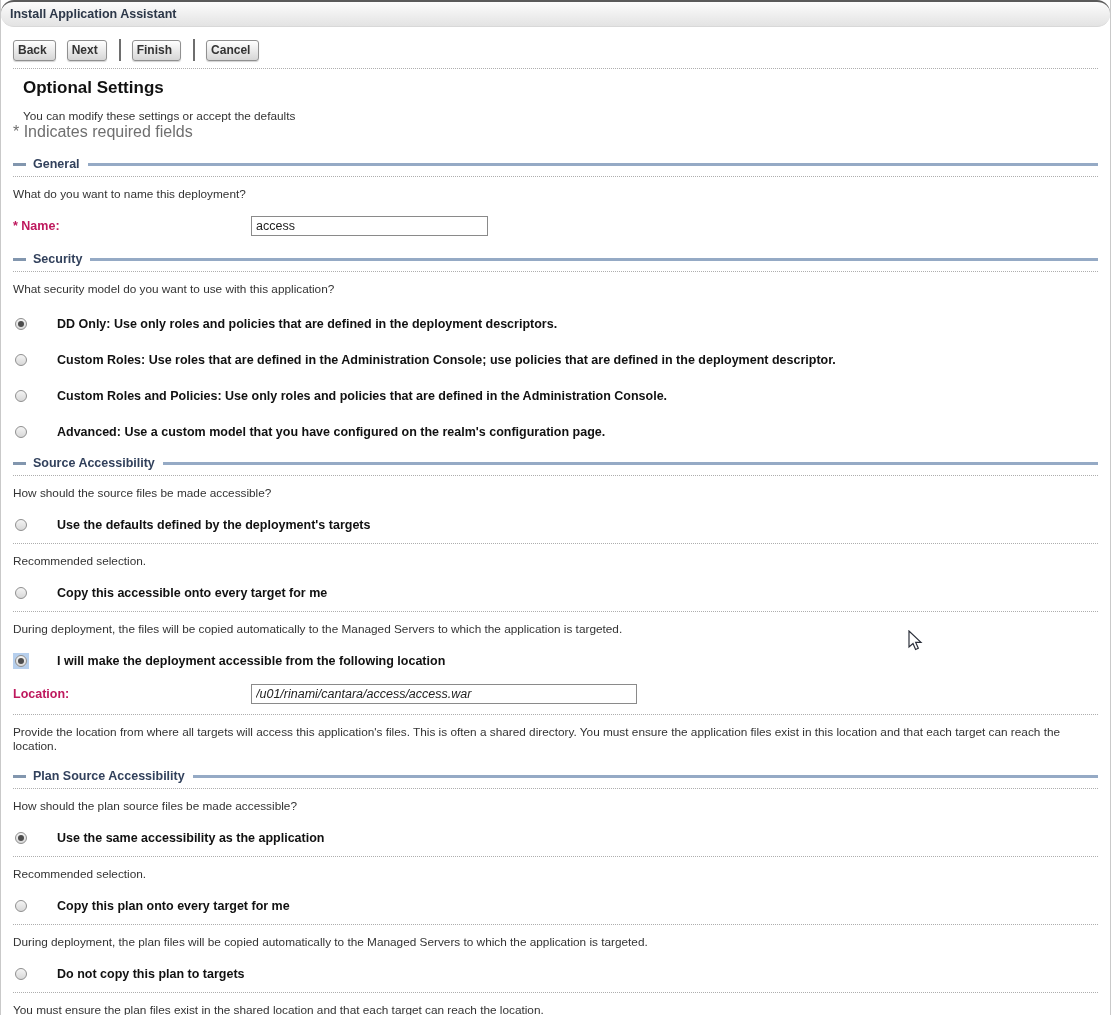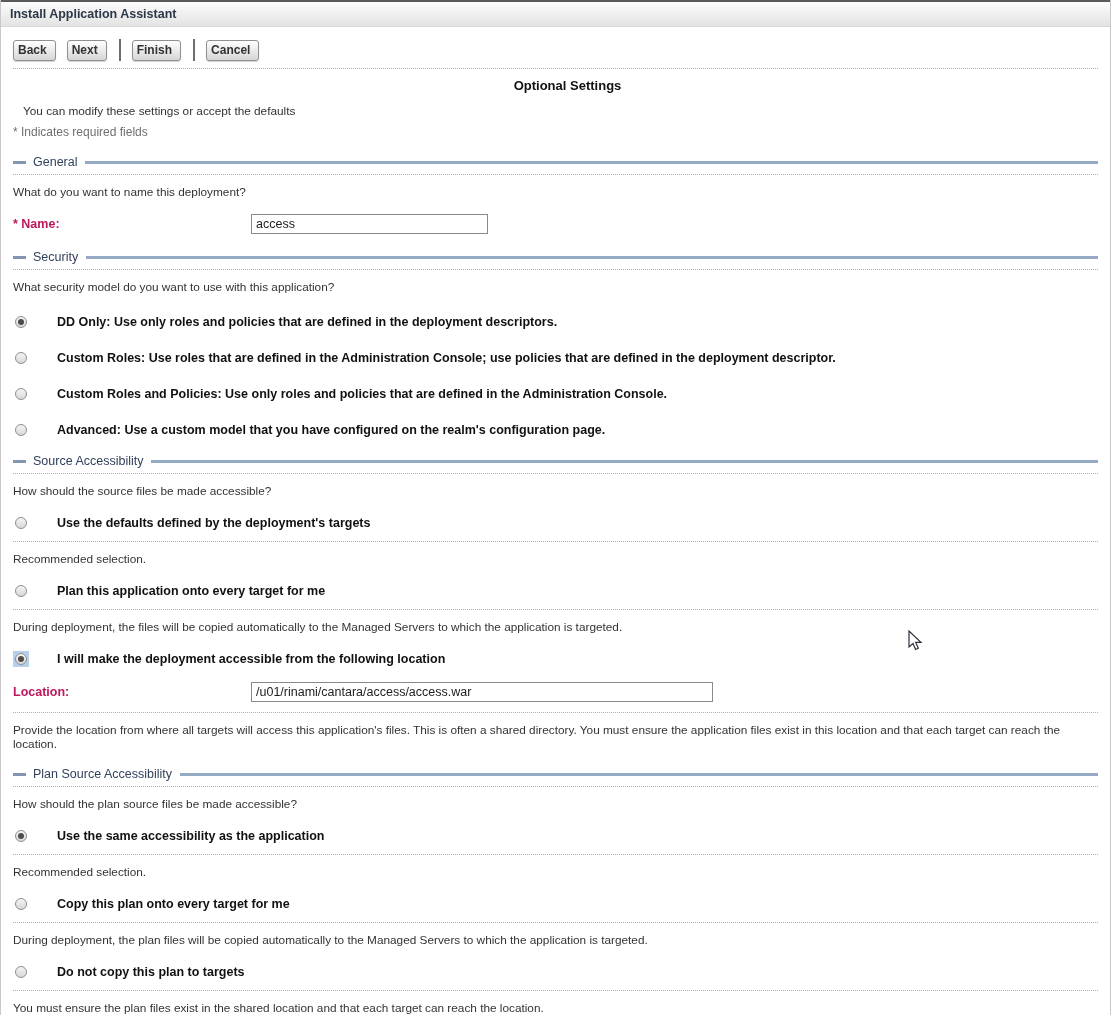--- a/index.html
+++ b/index.html
@@ -20,20 +20,21 @@
     background: #ffffff;
   }
   .titlebar {
     border-top: 2px solid #5a5a5a;
     border-bottom: 1px solid #d8d8d8;
     background: linear-gradient(#fcfcfc, #e3e3e3);
     padding: 5px 10px 5px 9px;
     font-weight: bold;
     font-size: 12.5px;
     color: #2c3748;
+    border-radius: 13px;
   }
   .content { padding: 0 12px 8px 12px; }
 
   .btn-row { display:flex; align-items:center; margin-top:12px; }
   .btn {
     font-family: inherit;
     background: linear-gradient(#ffffff, #d6d6d6);
     border: 1px solid #909090;
     border-radius: 3px;
     padding: 2px 8px 3px 4px;
@@ -42,27 +43,27 @@
     color: #333333;
     margin-right: 11px;
     box-shadow: 0 1px 1px rgba(0,0,0,0.18);
     cursor: pointer;
   }
   .btn-sep { width:2px; height:22px; background:#6e6e6e; margin:0 11px 0 1px; }
 
   .dotted { border-top: 1px dotted #aeaeae; height:0; }
   .mt7 { margin-top:7px; } .mt5 { margin-top:5px; } .mt10 { margin-top:10px; }
 
-  .h-opt { font-weight:bold; color:#111111; font-size:13px; margin:9px 0 0 24px;text-align:center; }
+  .h-opt { font-weight:bold; color:#111111; font-size:17px; margin:9px 0 0 10px; }
   .sub   { margin:11px 0 0 10px; color:#333333; font-size:11.8px; }
-  .req   { margin-top:7px; color:#6f6f6f; font-size:12px; }
+  .req   { color:#6f6f6f; font-size:16px; }
 
   .section-h { display:flex; align-items:center; margin-top:16px; }
   .section-h .dash { width:13px; height:3px; background:#8296ae; margin-right:7px; flex:0 0 auto; }
-  .section-h .stitle { font-weight:normal; color:#32415c; font-size:12.5px; margin-right:8px; white-space:nowrap; }
+  .section-h .stitle { font-weight:bold; color:#32415c; font-size:12.5px; margin-right:8px; white-space:nowrap; }
   .section-h .line { flex:1; height:3px; background:#95aac5; }
 
   .q { margin-top:10px; font-size:11.8px; color:#333333; }
   .note { margin-top:10px; font-size:11.8px; color:#333333; }
 
   .opt { display:flex; align-items:center; margin-top:17px; }
   .opt.sec-opt { margin-top:20px; }
   .radio-box { width:16px; height:16px; display:flex; align-items:center; justify-content:center; margin-right:6px; flex:0 0 auto; }
   .radio-box.focused { background:#b6cfed; }
   .radio {
@@ -82,21 +83,21 @@
   input.txt {
     font-family: inherit;
     border:1px solid #8a8a8a;
     height:20px;
     font-size:12.5px;
     color:#222222;
     padding:1px 4px;
     background:#ffffff;
   }
   .w-name { width:237px; }
-  .w-loc  { width:462px; }
+  .w-loc  { width:386px;font-style:italic; }
 
   .cursor { position:absolute; left:908px; top:630px; width:15px; height:24px; pointer-events:none; }
 </style>
 </head>
 <body>
 
 <div class="panel">
   <div class="titlebar">Install Application Assistant</div>
 
   <div class="content">
@@ -178,21 +179,21 @@
         </span>
       <span class="opt-label">Use the defaults defined by the deployment's targets</span>
     </div>
     <div class="dotted mt10"></div>
     <div class="note">Recommended selection.</div>
 
     <div class="opt">
       <span class="radio-box">
           <span class="radio"></span>
         </span>
-      <span class="opt-label">Plan this application onto every target for me</span>
+      <span class="opt-label">Copy this accessible onto every target for me</span>
     </div>
     <div class="dotted mt10"></div>
     <div class="note">During deployment, the files will be copied automatically to the Managed Servers to which the application is targeted.</div>
 
     <div class="opt">
       <span class="radio-box focused">
           <span class="radio sel"></span>
         </span>
       <span class="opt-label">I will make the deployment accessible from the following location</span>
     </div>

